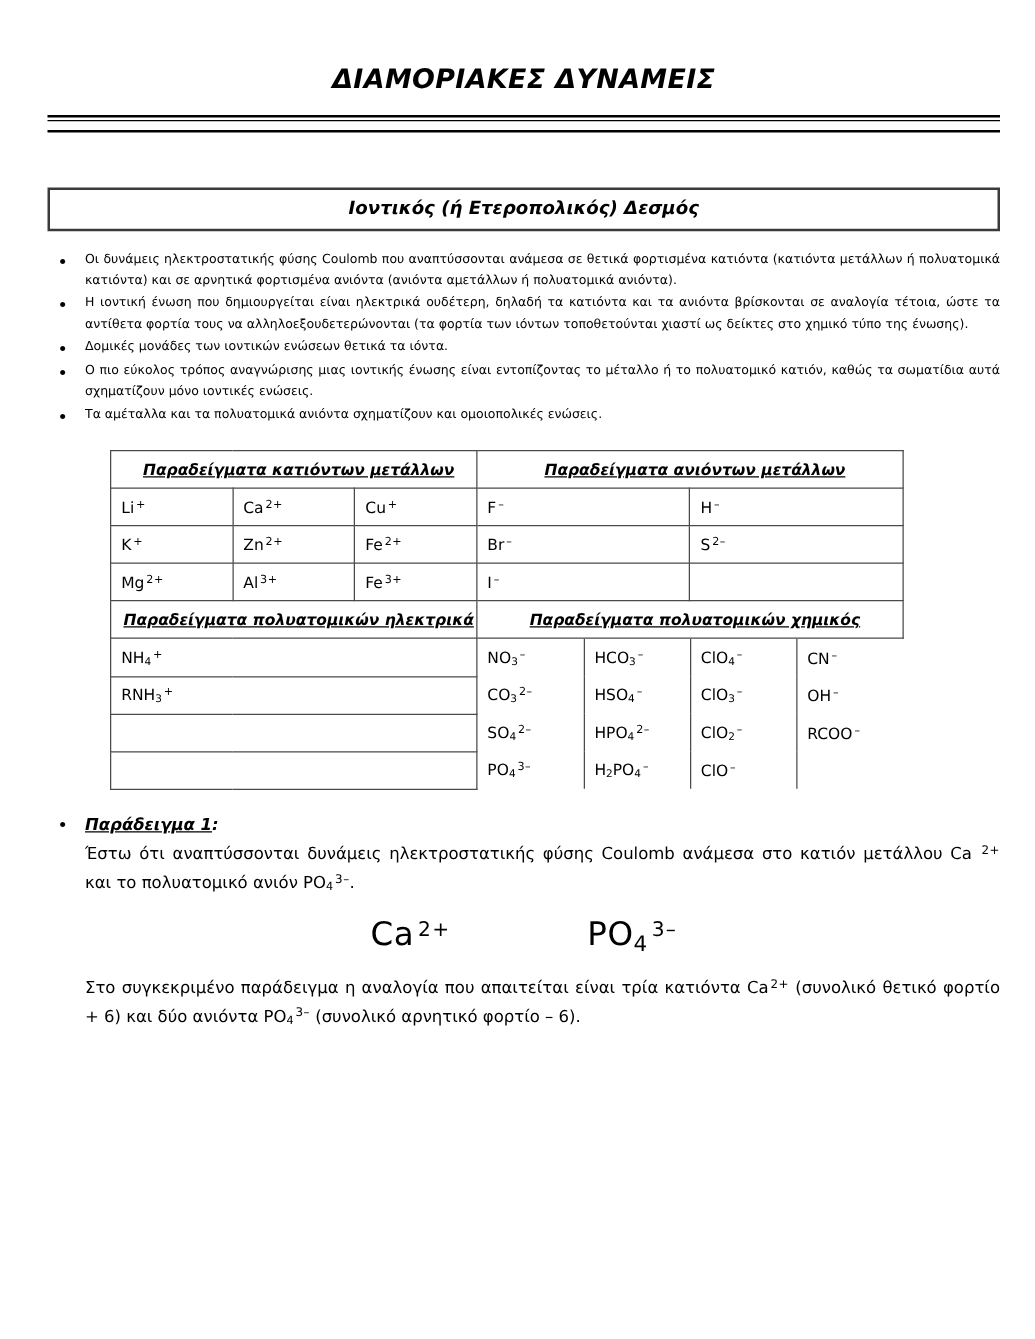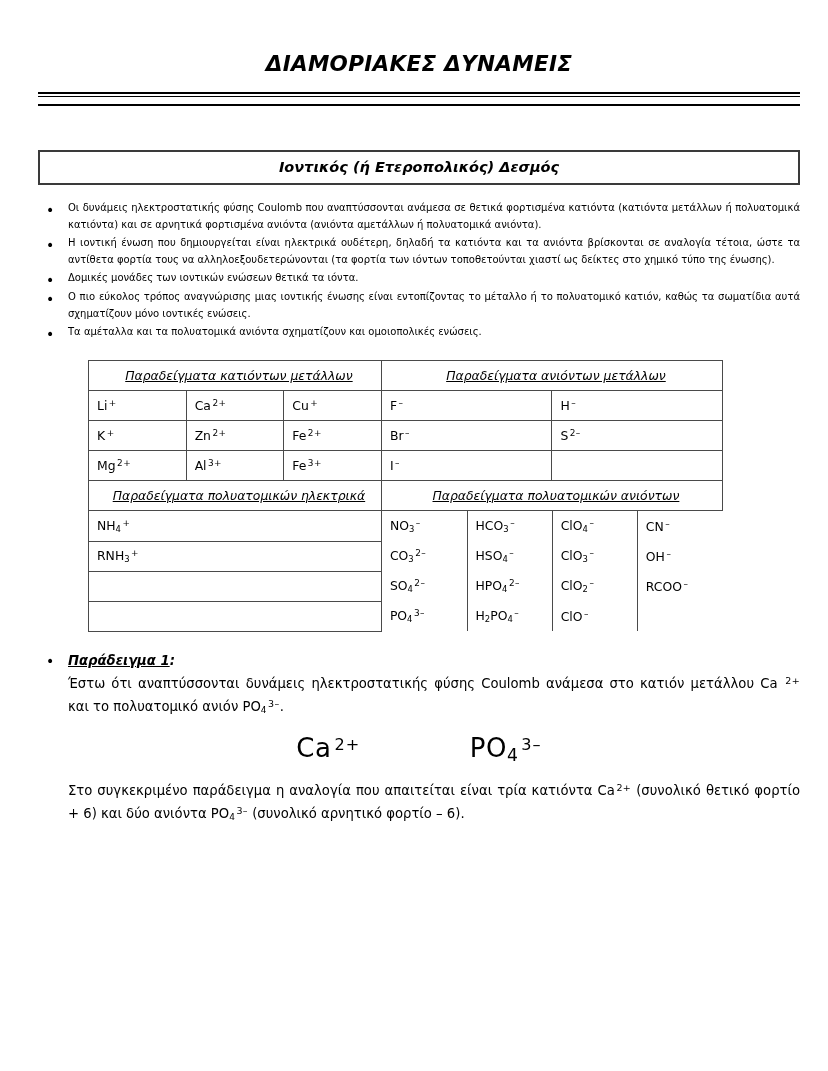--- a/index.html
+++ b/index.html
@@ -111,21 +111,21 @@
   table.ions td {
     border: 1.2px solid #4a4a4a;
     font-size: 12.4px;
     height: 30px;
     padding: 2px 0 2px 8px;
     vertical-align: middle;
     box-sizing: border-box;
   }
   td.sec-head {
     text-align: center;
-    font-weight: normal;
+    font-weight: bold;
     font-style: italic;
     font-size: 13.2px;
     height: 31px;
   }
   td.sec-head span.ul {
     text-decoration: underline;
   }
   .ion sub {
     font-size: 0.68em;
     vertical-align: -0.22em;
@@ -258,21 +258,21 @@
             <td class="ion">Fe<span class="chg">3+</span></td>
             <td class="ion">I<span class="chg">–</span></td>
             <td class="ion"></td>
           </tr>
 
           <tr>
             <td class="sec-head" colspan="3">
               <span class="ul">Παραδείγματα πολυατομικών ηλεκτρικά</span>
             </td>
             <td class="sec-head" colspan="2">
-              <span class="ul">Παραδείγματα πολυατομικών ανιόντων</span>
+              <span class="ul">Παραδείγματα πολυατομικών χημικός</span>
             </td>
           </tr>
 
           <tr>
             <td class="ion" colspan="3">NH<sub>4</sub><span class="chg">+</span></td>
             <td class="nested" colspan="2" style="padding:0;border:none">
               <table class="ions" style="border:none">
                 <colgroup>
                     <col style="width:25%">
                     <col style="width:25%">

